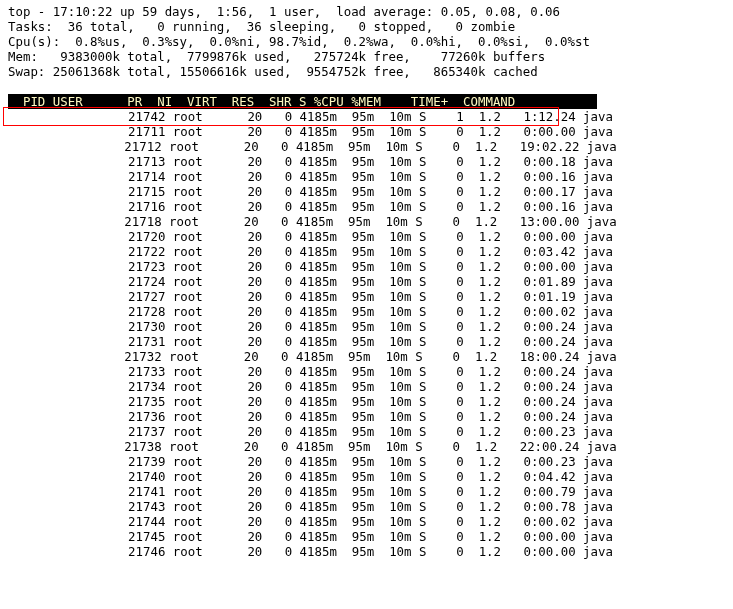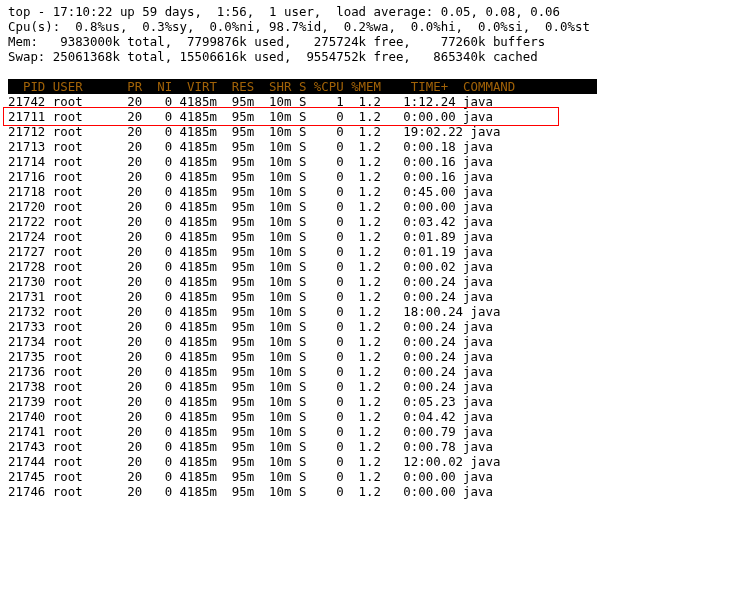--- a/index.html
+++ b/index.html
@@ -10,61 +10,65 @@
     color:#000;
     width:733px;
     height:609px;
     overflow:hidden;
     position:relative;
   }
   .pad{padding:4px 0 0 8px;}
   .header-line{white-space:pre;}
   .col-header{
     background:#000;
-    color:#a16207;
+    color:#fef9c3;
     white-space:pre;
     display:inline-block;
   }
-  .row{white-space:pre;}
+  .row{white-space:pre;text-align:center;}
   .highlighted{position:absolute;border:1px solid #ff0000;pointer-events:none;}
 </style>
 </head>
 <body>
 
 <div class="pad">
   <div class="header-line">top - 17:10:22 up 59 days,  1:56,  1 user,  load average: 0.05, 0.08, 0.06</div>
+  <div class="header-line">Tasks:  36 total,   0 running,  36 sleeping,   0 stopped,   0 zombie</div>
   <div class="header-line">Cpu(s):  0.8%us,  0.3%sy,  0.0%ni, 98.7%id,  0.2%wa,  0.0%hi,  0.0%si,  0.0%st</div>
   <div class="header-line">Mem:   9383000k total,  7799876k used,   275724k free,    77260k buffers</div>
   <div class="header-line">Swap: 25061368k total, 15506616k used,  9554752k free,   865340k cached</div>
   <div class="header-line"> </div>
   <div><span class="col-header">  PID USER      PR  NI  VIRT  RES  SHR S %CPU %MEM    TIME+  COMMAND           </span></div>
   <div id="process-list">
       <div class="row">21742 root      20   0 4185m  95m  10m S    1  1.2   1:12.24 java</div>
       <div class="row">21711 root      20   0 4185m  95m  10m S    0  1.2   0:00.00 java</div>
       <div class="row">21712 root      20   0 4185m  95m  10m S    0  1.2   19:02.22 java</div>
       <div class="row">21713 root      20   0 4185m  95m  10m S    0  1.2   0:00.18 java</div>
       <div class="row">21714 root      20   0 4185m  95m  10m S    0  1.2   0:00.16 java</div>
+      <div class="row">21715 root      20   0 4185m  95m  10m S    0  1.2   0:00.17 java</div>
       <div class="row">21716 root      20   0 4185m  95m  10m S    0  1.2   0:00.16 java</div>
-      <div class="row">21718 root      20   0 4185m  95m  10m S    0  1.2   0:45.00 java</div>
+      <div class="row">21718 root      20   0 4185m  95m  10m S    0  1.2   13:00.00 java</div>
       <div class="row">21720 root      20   0 4185m  95m  10m S    0  1.2   0:00.00 java</div>
       <div class="row">21722 root      20   0 4185m  95m  10m S    0  1.2   0:03.42 java</div>
+      <div class="row">21723 root      20   0 4185m  95m  10m S    0  1.2   0:00.00 java</div>
       <div class="row">21724 root      20   0 4185m  95m  10m S    0  1.2   0:01.89 java</div>
       <div class="row">21727 root      20   0 4185m  95m  10m S    0  1.2   0:01.19 java</div>
       <div class="row">21728 root      20   0 4185m  95m  10m S    0  1.2   0:00.02 java</div>
       <div class="row">21730 root      20   0 4185m  95m  10m S    0  1.2   0:00.24 java</div>
       <div class="row">21731 root      20   0 4185m  95m  10m S    0  1.2   0:00.24 java</div>
       <div class="row">21732 root      20   0 4185m  95m  10m S    0  1.2   18:00.24 java</div>
       <div class="row">21733 root      20   0 4185m  95m  10m S    0  1.2   0:00.24 java</div>
       <div class="row">21734 root      20   0 4185m  95m  10m S    0  1.2   0:00.24 java</div>
       <div class="row">21735 root      20   0 4185m  95m  10m S    0  1.2   0:00.24 java</div>
       <div class="row">21736 root      20   0 4185m  95m  10m S    0  1.2   0:00.24 java</div>
-      <div class="row">21738 root      20   0 4185m  95m  10m S    0  1.2   0:00.24 java</div>
-      <div class="row">21739 root      20   0 4185m  95m  10m S    0  1.2   0:05.23 java</div>
+      <div class="row">21737 root      20   0 4185m  95m  10m S    0  1.2   0:00.23 java</div>
+      <div class="row">21738 root      20   0 4185m  95m  10m S    0  1.2   22:00.24 java</div>
+      <div class="row">21739 root      20   0 4185m  95m  10m S    0  1.2   0:00.23 java</div>
       <div class="row">21740 root      20   0 4185m  95m  10m S    0  1.2   0:04.42 java</div>
       <div class="row">21741 root      20   0 4185m  95m  10m S    0  1.2   0:00.79 java</div>
       <div class="row">21743 root      20   0 4185m  95m  10m S    0  1.2   0:00.78 java</div>
-      <div class="row">21744 root      20   0 4185m  95m  10m S    0  1.2   12:00.02 java</div>
+      <div class="row">21744 root      20   0 4185m  95m  10m S    0  1.2   0:00.02 java</div>
       <div class="row">21745 root      20   0 4185m  95m  10m S    0  1.2   0:00.00 java</div>
       <div class="row">21746 root      20   0 4185m  95m  10m S    0  1.2   0:00.00 java</div>
     </div>
 </div>
 
 <div class="highlighted" style="left:3px;top:107px;width:554px;height:17px;"></div>
 
 </body></html>

